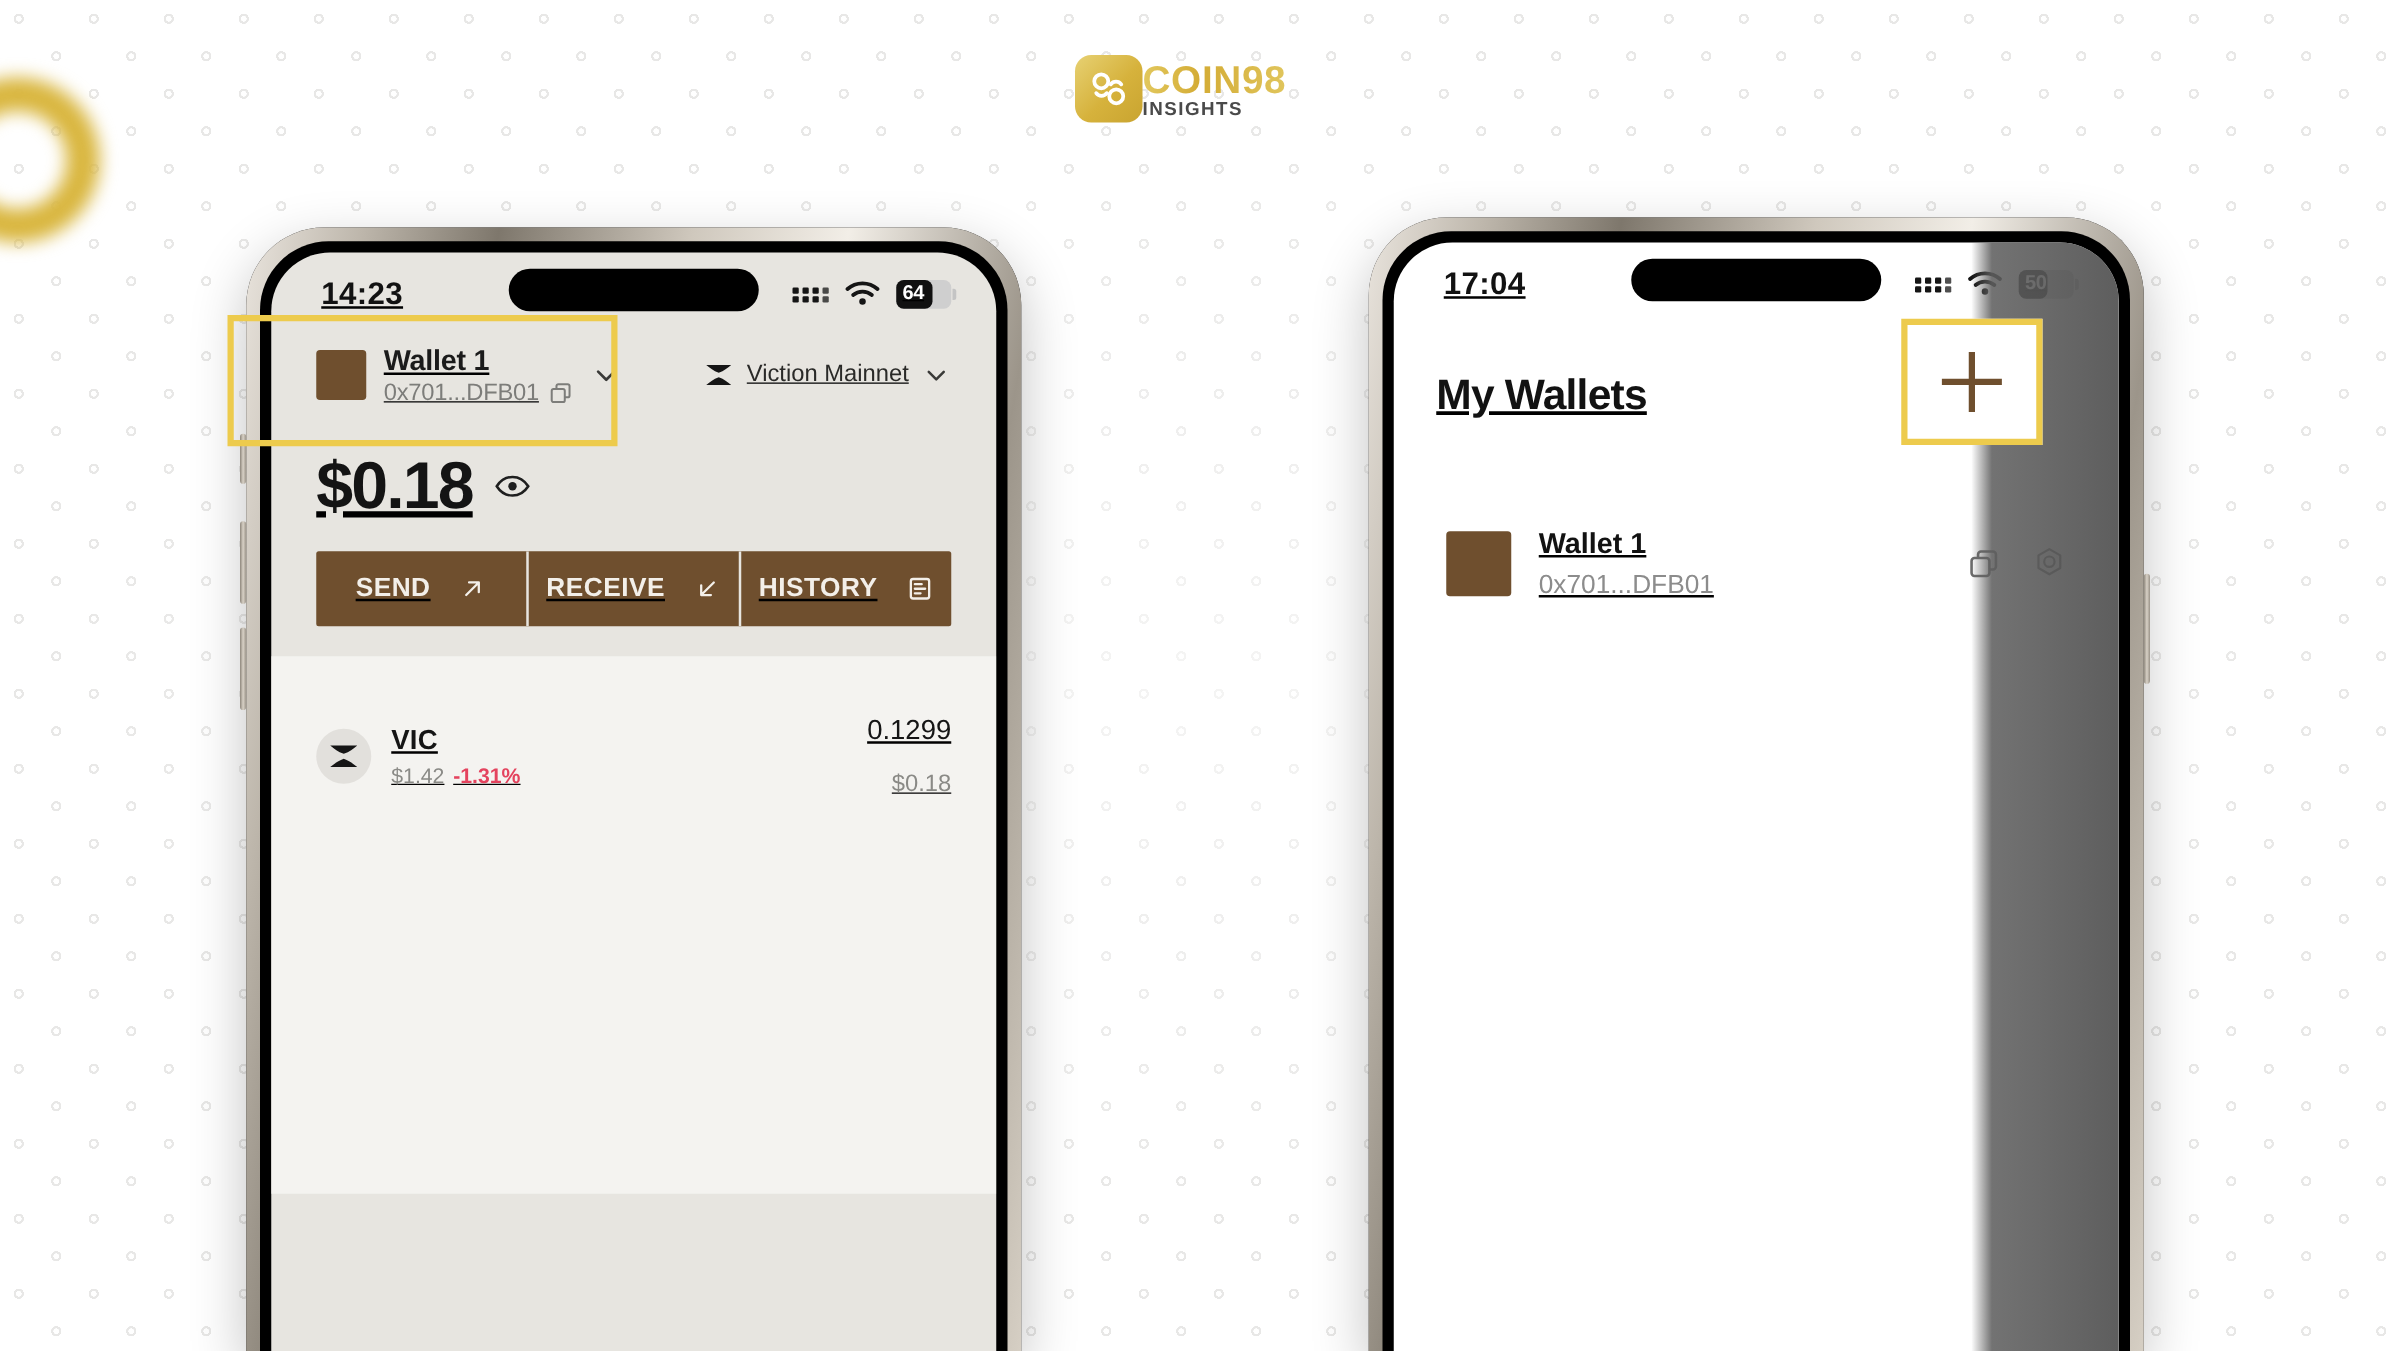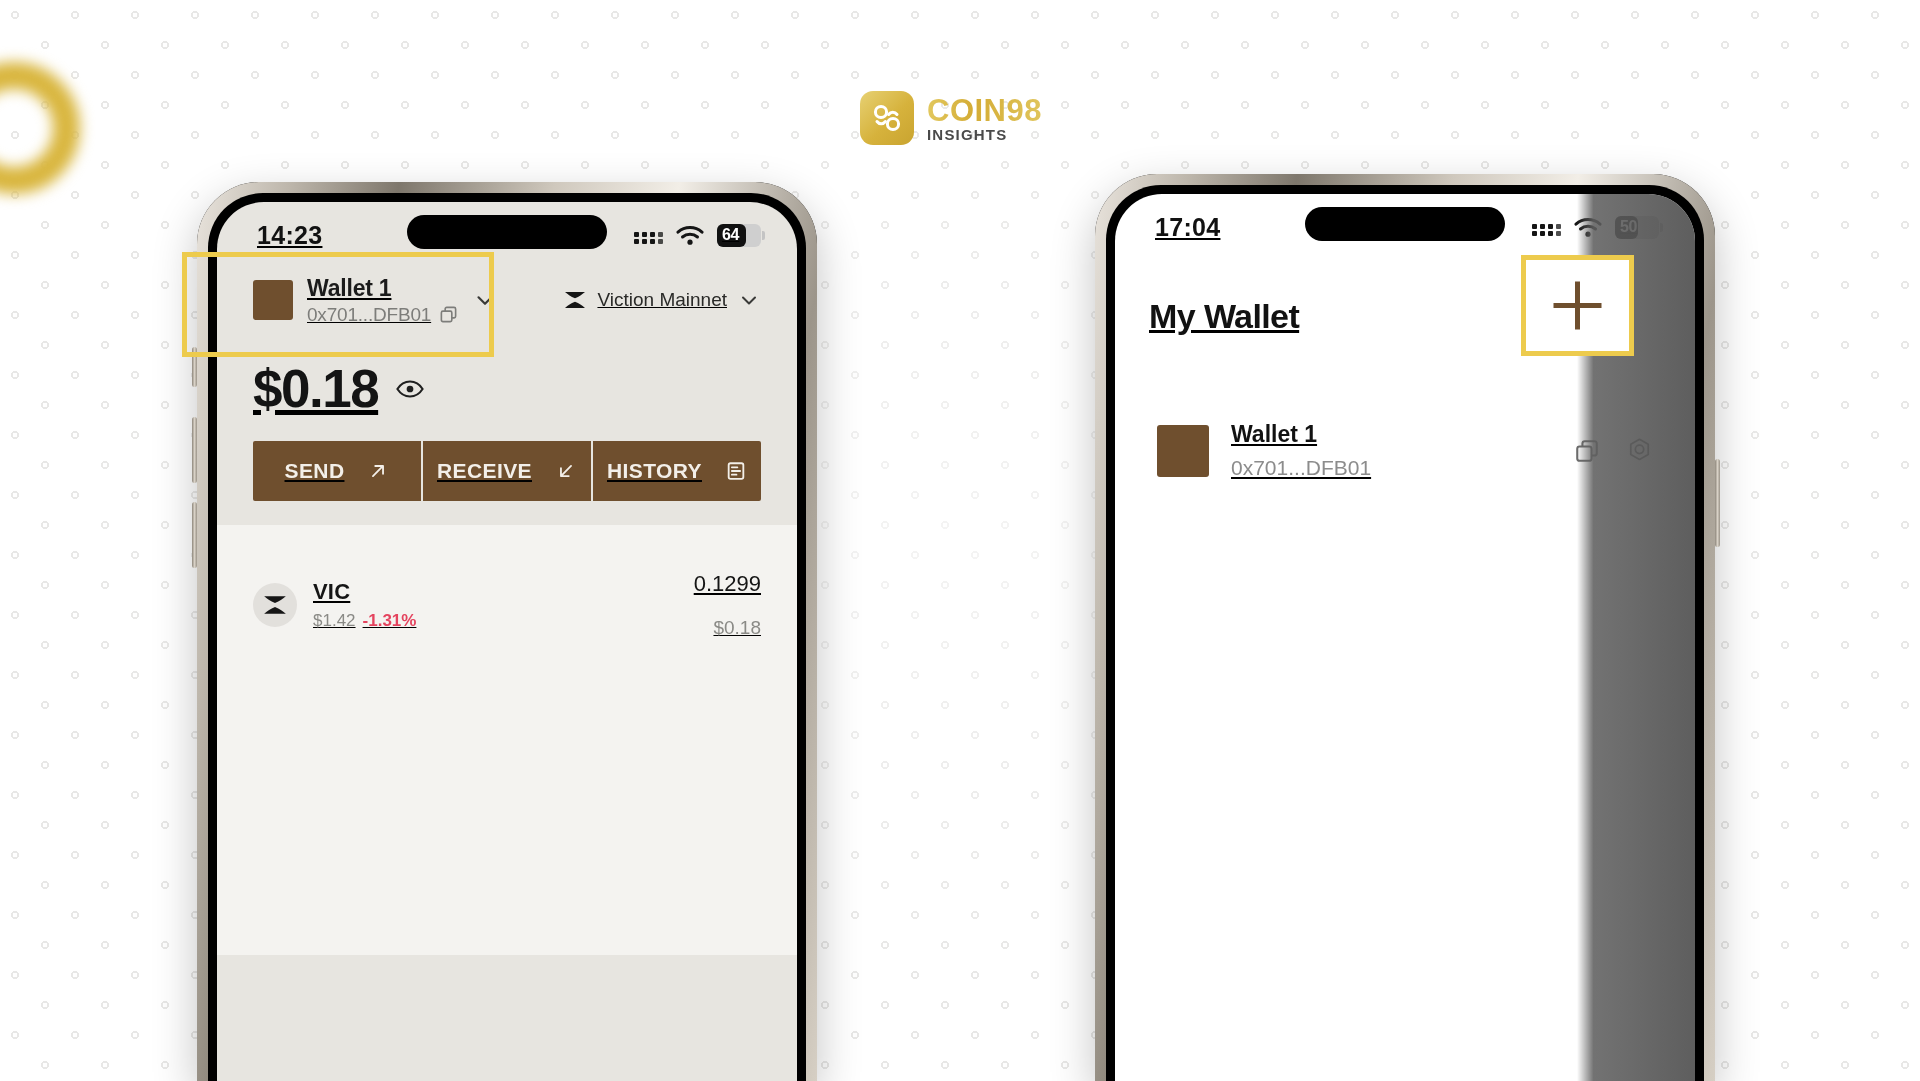--- a/index.html
+++ b/index.html
@@ -35,21 +35,21 @@
     border:27px solid #d9b63e;
   }
   .ring-br{
     left:1480px; top:655px; width:150px; height:150px;
     border:30px solid #d9b63e;
   }
 
   
   .brand{
     position:absolute; left:860px; top:44px;
-    display:flex; align-items:center; gap:13px;margin-top:47px;
+    display:flex; align-items:center; 
   }
   .brand-mark{
     width:54px; height:54px; border-radius:13px;
     background:linear-gradient(135deg,#e7d173 0%,#d6b23c 55%,#c9a430 100%);
     display:flex; align-items:center; justify-content:center;
   }
   .brand-text{ display:flex; flex-direction:column; gap:1px; }
   .brand-name{
     font-size:31px; font-weight:700; letter-spacing:0.5px;
     background:linear-gradient(90deg,#e2c85e 0%,#d4ac35 40%,#e0c55c 100%);
@@ -104,21 +104,21 @@
   }
 
   
   .statusbar{
     position:relative; z-index:4;
     display:flex; align-items:center; justify-content:space-between;
     padding:14px 36px 0 40px;
     height:52px;
   }
   .status-time{ font-size:25px; font-weight:700; color:#121212; letter-spacing:0.3px; }
-  .status-icons{ display:flex; align-items:center; gap:13px; }
+  .status-icons{ display:flex; align-items:flex-start; gap:13px; }
   .sigdots{ display:flex; align-items:flex-end; gap:3px; height:18px;}
   .sigdots span{ width:5px; display:flex; flex-direction:column-reverse; gap:2px;}
   .sigdots span u{ display:block; width:5px; height:5px; background:#151515; border-radius:1px;}
   .batt{
     width:44px; height:23px; border-radius:6px; background:#cfcfcf;
     position:relative; display:flex; align-items:center;
   }
   .batt-fill{
     position:absolute; left:0; top:0; bottom:0; background:#111; border-radius:6px;
   }
@@ -421,21 +421,21 @@
           </svg>
           <div class="batt">
             <div class="batt-fill" style="width:52%"></div>
             <div class="batt-num">50</div>
             <div class="batt-tip"></div>
           </div>
         </div>
       </div>
 
       <div class="rt-title-row">
-        <div class="rt-title">My Wallet</div>
+        <div class="rt-title">My Wallets</div>
         <div class="rt-plus-box"></div>
       </div>
 
       <div class="rt-wallet-row">
         <div class="rt-wallet-left">
           <div class="rt-avatar"></div>
           <div class="rt-meta">
             <div class="rt-name">Wallet 1</div>
             <div class="rt-addr">0x701...DFB01</div>
           </div>

